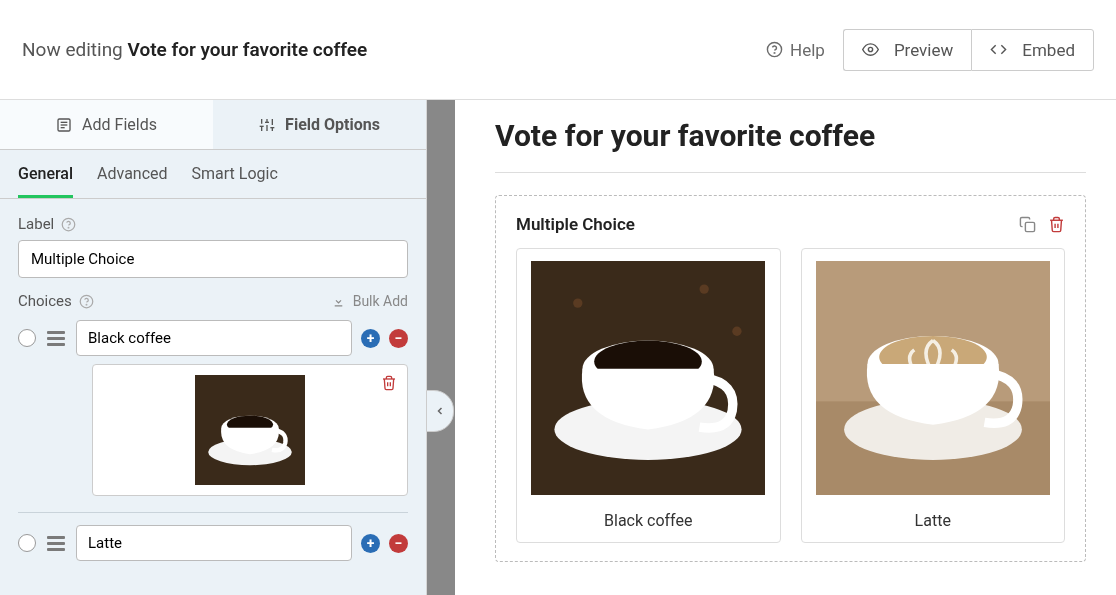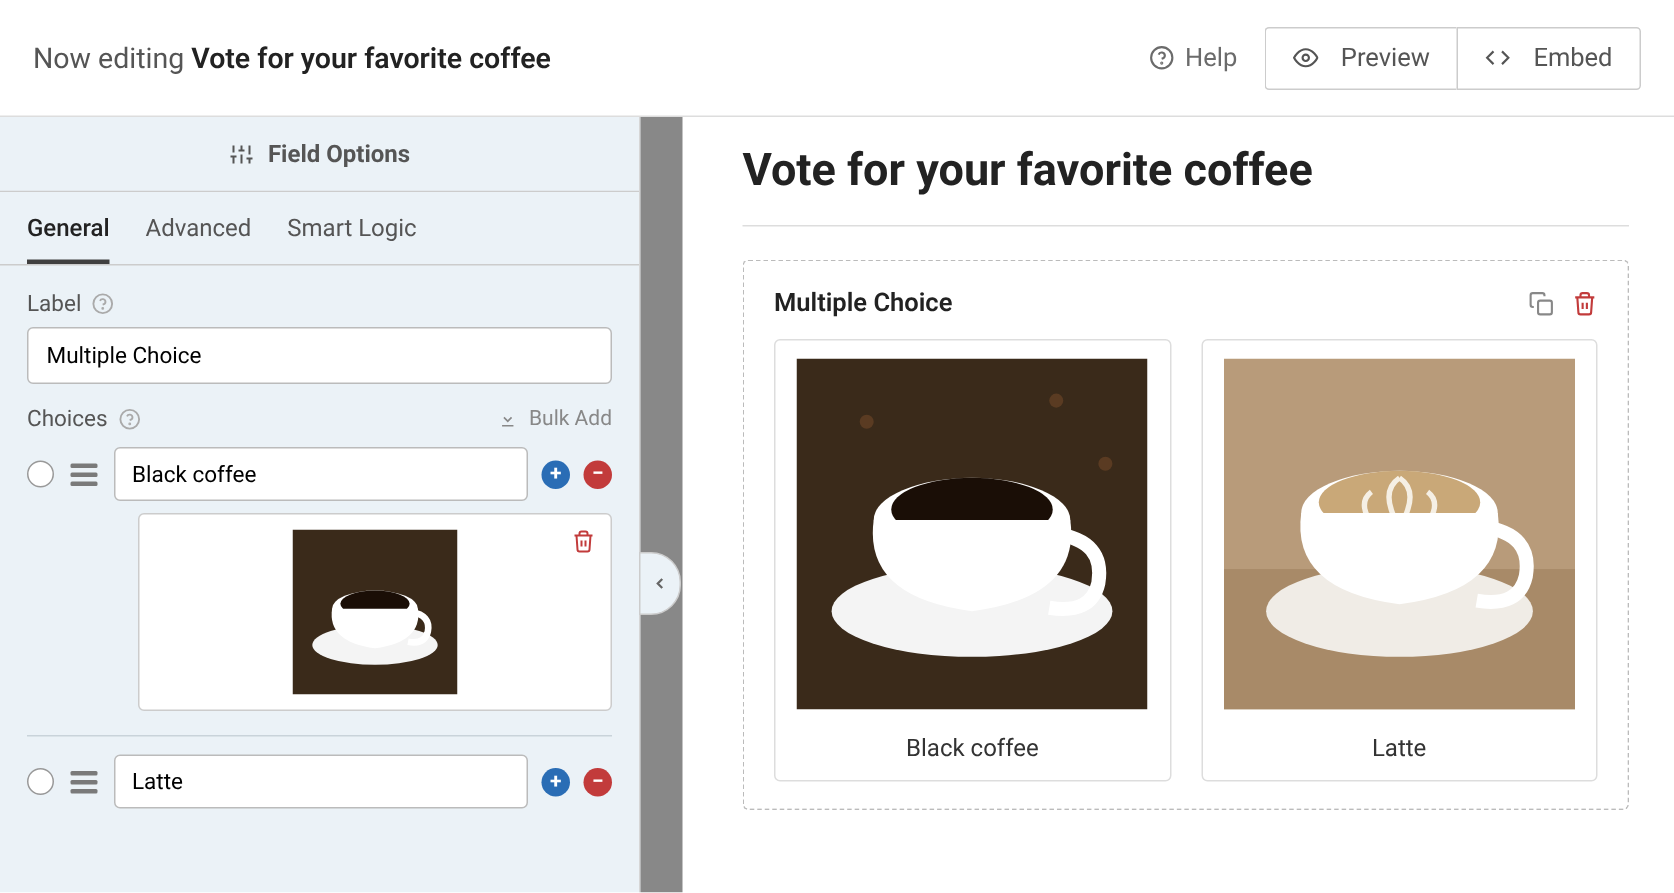--- a/index.html
+++ b/index.html
@@ -1,38 +1,38 @@
 <!DOCTYPE html>
 <html><head>
 <meta charset="utf-8">
 <style>
 *{box-sizing:border-box;margin:0;padding:0;font-family:-apple-system,BlinkMacSystemFont,"Segoe UI",Roboto,sans-serif}
 body{background:#fff;width:1116px;height:595px;overflow:hidden}
-.topbar{display:flex;align-items:center;justify-content:space-between;padding:8px 22px;border-bottom:1px solid #ddd;height:78px}
+.topbar{display:flex;align-items:center;justify-content:space-between;padding:8px 22px;border-bottom:1px solid #ddd;height:100px}
 .topbar-left{font-size:19px;color:#333}
 .topbar-left .editing{color:#555}
 .topbar-left .title{font-weight:600;color:#222}
 .topbar-right{display:flex;gap:10px;align-items:center}
 .link-btn{display:inline-flex;align-items:center;gap:7px;color:#6b6b6b;font-size:17px;cursor:pointer;padding:6px 8px}
 .link-btn svg{width:17px;height:17px}
 .btn{display:inline-flex;align-items:center;gap:15px;padding:10px 18px;border:1px solid #ccc;background:#fff;color:#555;font-size:17px;cursor:pointer;border-radius:3px}
 .btn svg{width:17px;height:17px}
 .btn-group{display:flex}
 .btn-group .btn:first-child{border-radius:3px 0 0 3px;border-right:none}
 .btn-group .btn:last-child{border-radius:0 3px 3px 0}
 .btn-primary{background:#e27730;border-color:#e27730;color:#fff;font-weight:600;border-radius:4px}
 .main{display:flex;height:calc(595px - 78px)}
 .sidebar{width:427px;background:#ebf2f7;border-right:1px solid #d6d6d6;display:flex;flex-direction:column;overflow:hidden}
 .sidebar-tabs{display:flex;border-bottom:1px solid #ccc}
 .sidebar-tab{flex:1;display:flex;align-items:center;justify-content:center;gap:10px;padding:15px;font-size:16px;color:#555;cursor:pointer;background:#f8fbfd}
 .sidebar-tab.active{background:#ebf2f7;font-weight:700}
 .sidebar-tab svg{width:16px;height:16px}
 .subtabs{display:flex;gap:24px;padding:14px 18px 0 18px;border-bottom:1px solid #ccc}
 .subtab{padding-bottom:12px;font-size:16px;color:#555;cursor:pointer}
-.subtab.active{color:#222;font-weight:500;border-bottom:3px solid #404040}
+.subtab.active{color:#222;font-weight:500;border-bottom:3px solid #22c55e}
 .panel{padding:16px 18px;overflow-y:auto;flex:1}
 .field-title{font-size:16px;margin-bottom:14px}
 .field-title .name{font-weight:600;color:#333}
 .field-title .id{color:#888}
 .form-row{margin-bottom:14px}
 .form-label{display:flex;align-items:center;gap:7px;font-size:15px;color:#555;margin-bottom:7px}
 .help-q{width:15px;height:15px;stroke:#aaa}
 .form-input{width:100%;padding:9px 12px;border:1px solid #bbb;border-radius:4px;font-size:15px;background:#fff}
 .choices-header{display:flex;justify-content:space-between;align-items:center;margin-bottom:10px}
 .bulk-add{display:inline-flex;align-items:center;gap:8px;color:#888;font-size:14px;cursor:pointer}
@@ -99,20 +99,29 @@
           </svg>
         <span>Embed</span>
       </button>
     </div>
   </div>
 </div>
 
 <div class="main">
   <div class="sidebar">
     <div class="sidebar-tabs">
+      <div class="sidebar-tab">
+        <svg viewBox="0 0 24 24" fill="none" stroke="currentColor" stroke-width="2">
+            <rect x="3" y="3" width="18" height="18" rx="2"></rect>
+            <line x1="7" y1="8" x2="17" y2="8"></line>
+            <line x1="7" y1="12" x2="17" y2="12"></line>
+            <line x1="7" y1="16" x2="13" y2="16"></line>
+          </svg>
+        <span>Add Fields</span>
+      </div>
       <div class="sidebar-tab active">
         <svg viewBox="0 0 24 24" fill="none" stroke="currentColor" stroke-width="2">
             <line x1="4" y1="21" x2="4" y2="14"></line>
             <line x1="4" y1="10" x2="4" y2="3"></line>
             <line x1="12" y1="21" x2="12" y2="12"></line>
             <line x1="12" y1="8" x2="12" y2="3"></line>
             <line x1="20" y1="21" x2="20" y2="16"></line>
             <line x1="20" y1="12" x2="20" y2="3"></line>
             <line x1="1" y1="14" x2="7" y2="14"></line>
             <line x1="9" y1="8" x2="15" y2="8"></line>

